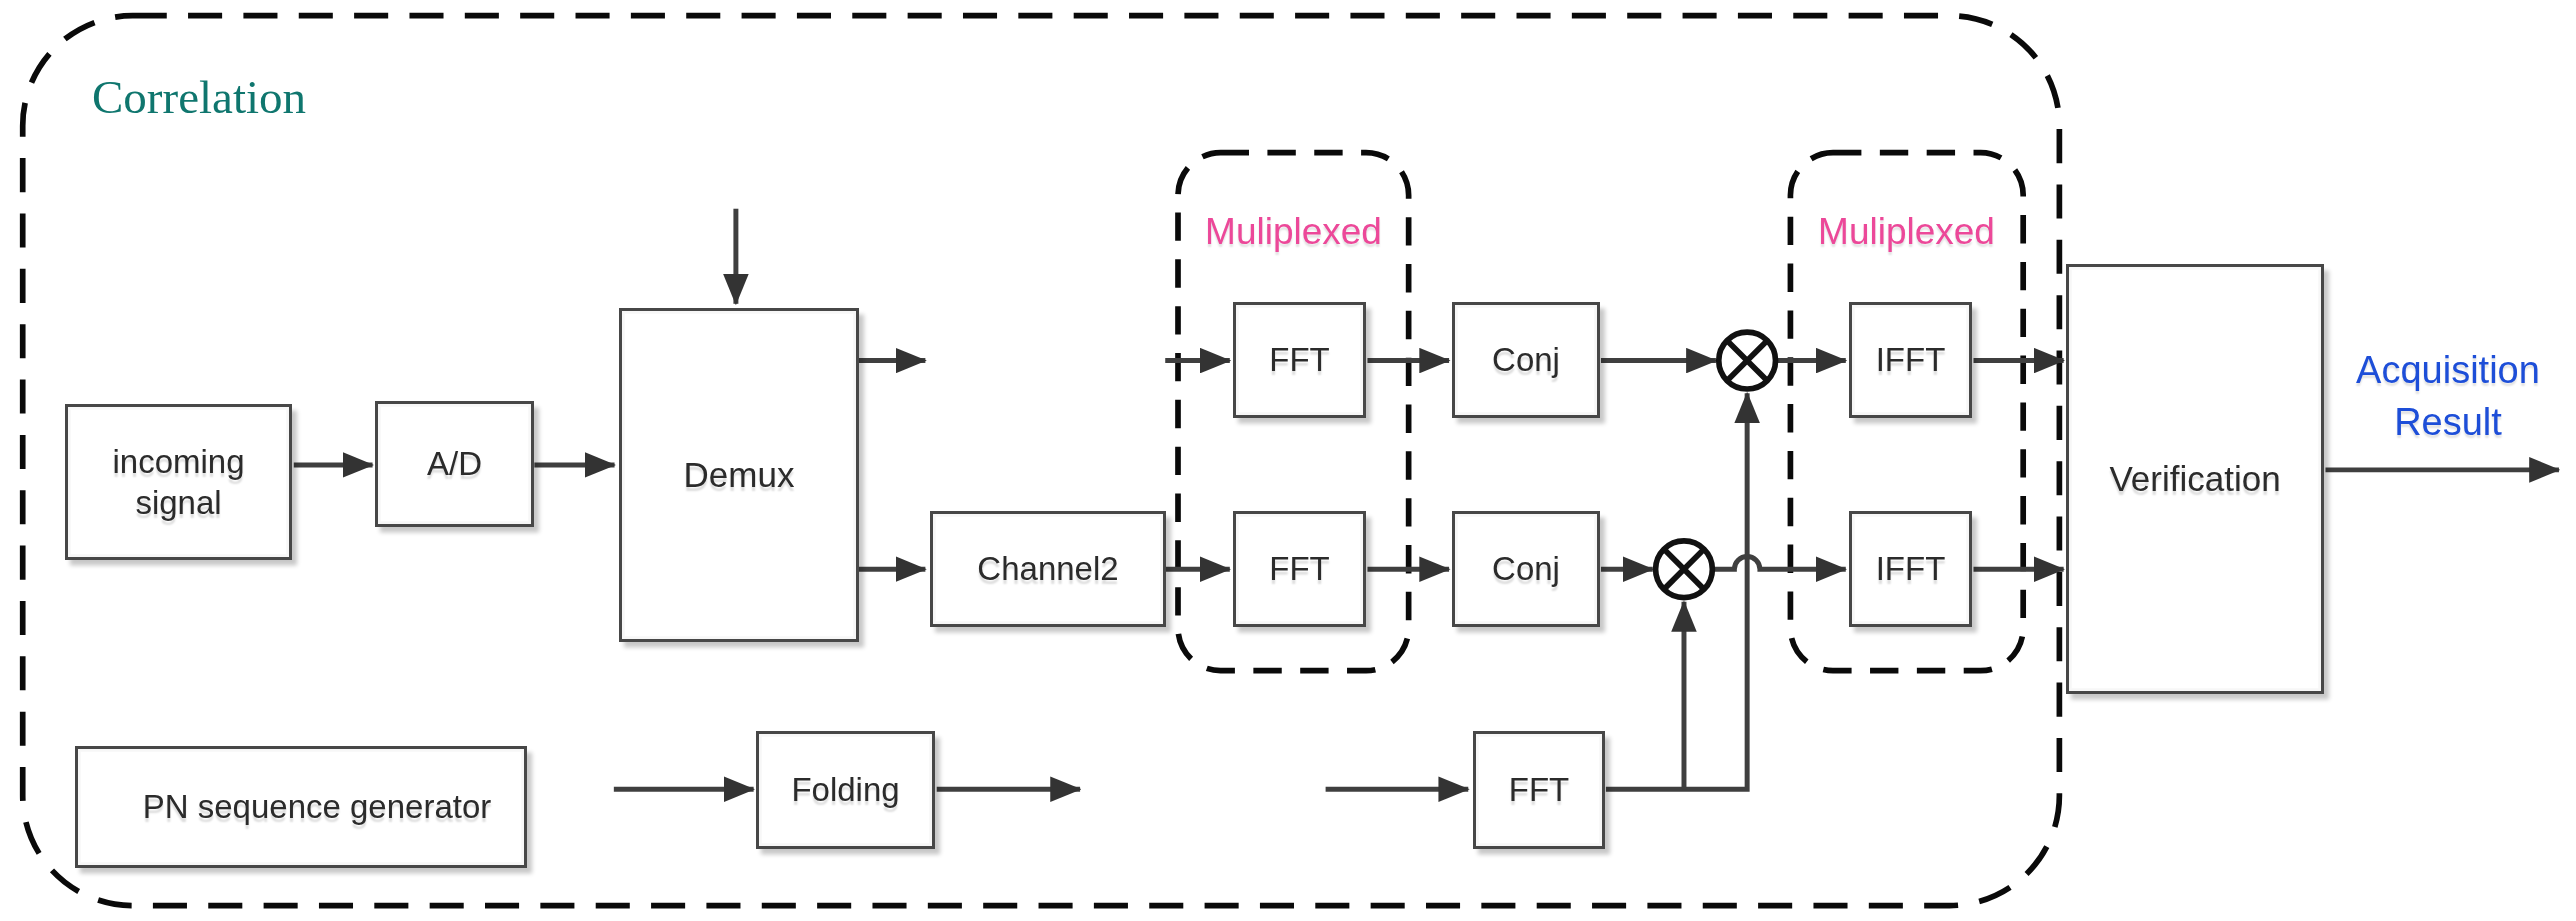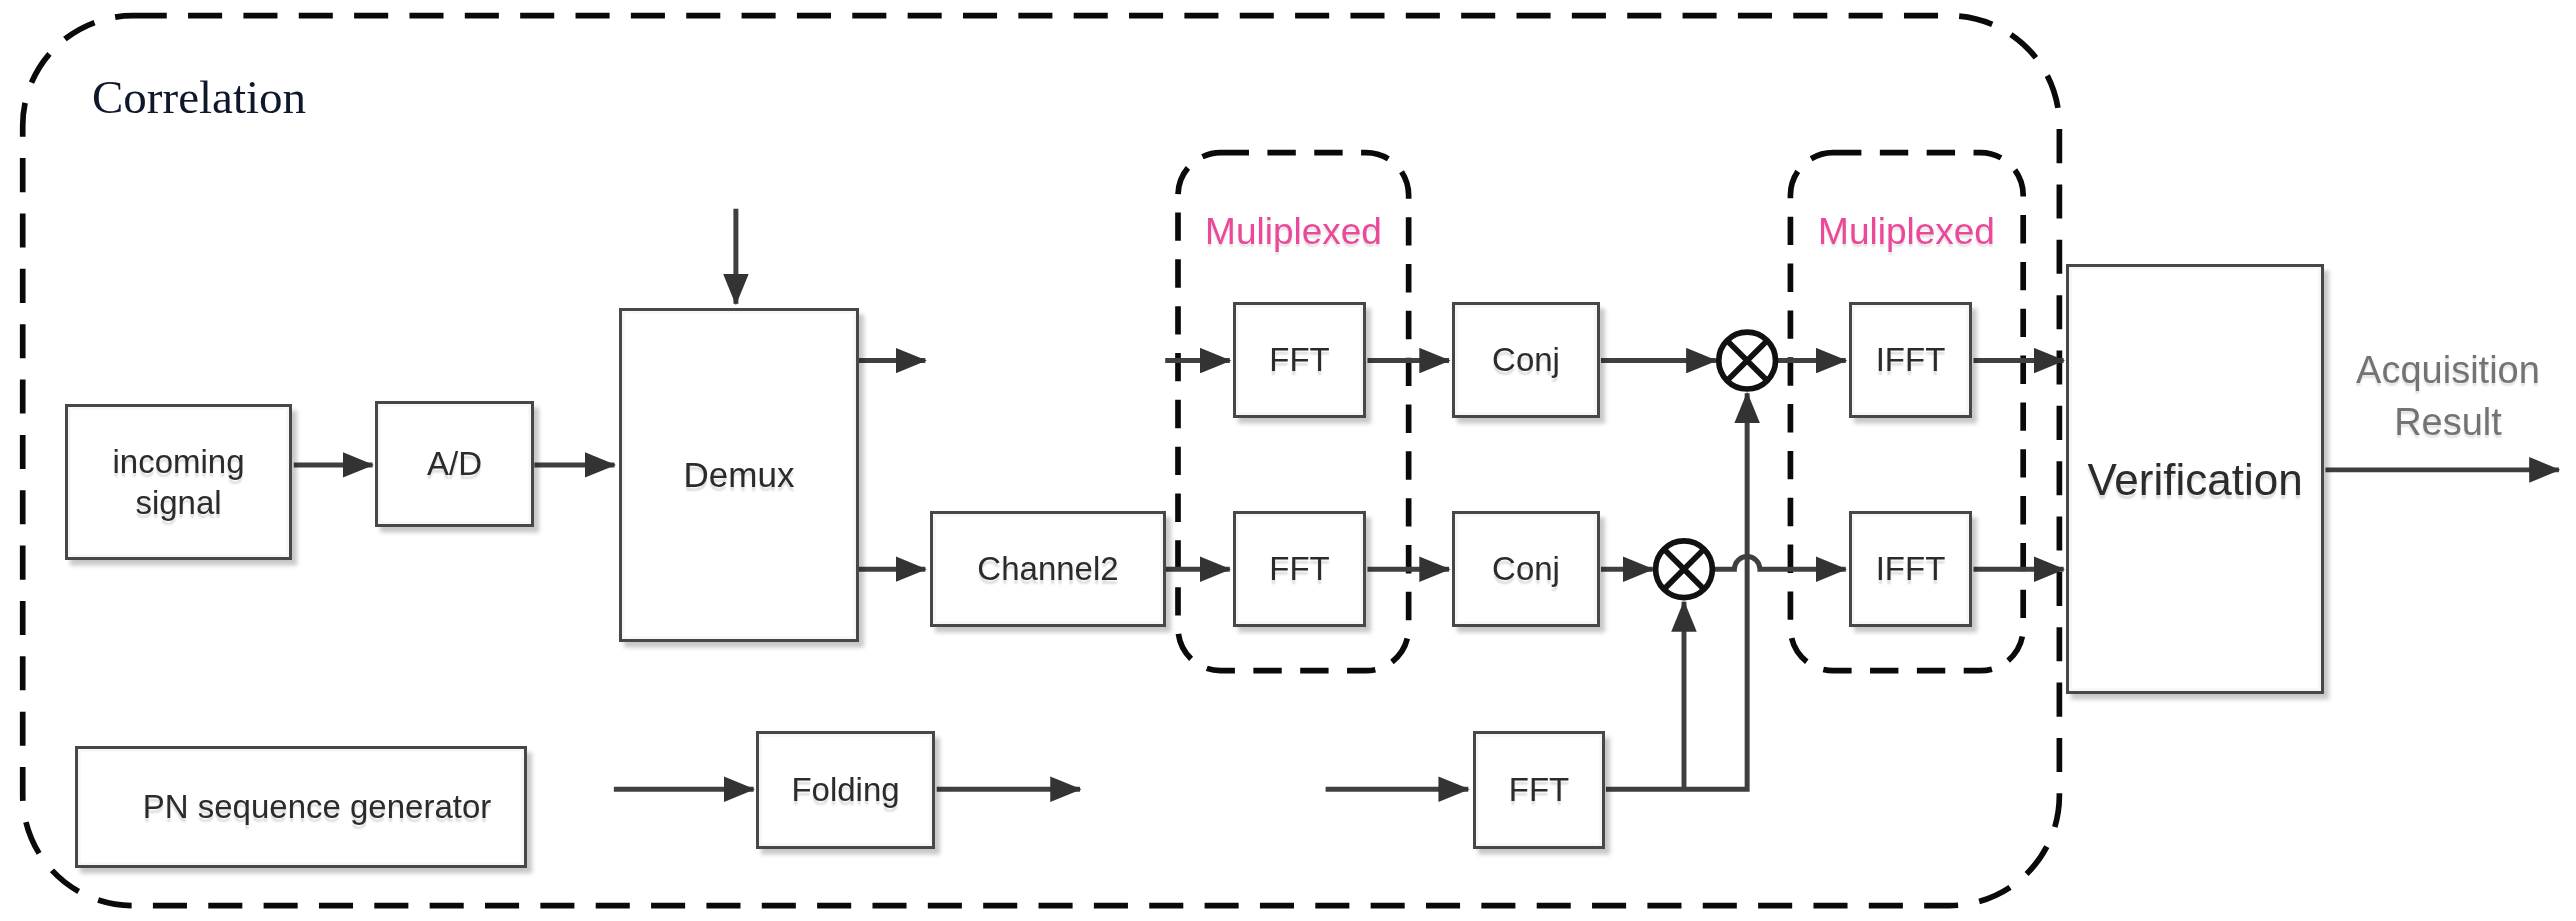--- a/index.html
+++ b/index.html
@@ -6,25 +6,25 @@
   .stage{position:relative;width:2576px;height:922px;background:#ffffff;overflow:hidden;
          font-family:"Liberation Sans", sans-serif;color:#2b2b2b;}
   .wires{position:absolute;left:0;top:0;}
   .box{position:absolute;background:#ffffff;border:3.5px solid #474747;
        box-shadow:5px 5.7px 4.3px rgba(0,0,0,0.22), inset 0 0 0 2.8px rgba(0,0,0,0.03);
        display:flex;align-items:center;justify-content:center;text-align:center;
        font-size:33px;line-height:1.25;white-space:pre-line;
        text-shadow:0 3.5px 2.1px rgba(0,0,0,0.14);box-sizing:border-box;}
   .freelabel{position:absolute;display:flex;align-items:center;justify-content:center;
        text-align:center;white-space:pre-line;}
-  .corr-title{font-family:"Liberation Serif", serif;font-size:47px;color:#0f172a;
+  .corr-title{font-family:"Liberation Serif", serif;font-size:47px;color:#0f766e;
        justify-content:flex-start;text-align:left;}
   .group-label{font-size:37px;color:#ec4899;text-shadow:0 2.8px 2.1px rgba(0,0,0,0.12);}
-  .out-label{font-size:38px;color:#737373;line-height:1.38;text-shadow:0 2.8px 2.1px rgba(0,0,0,0.12);}
-  .verif{font-size:44px;}
+  .out-label{font-size:38px;color:#1d4ed8;line-height:1.38;text-shadow:0 2.8px 2.1px rgba(0,0,0,0.12);}
+  .verif{font-size:35px;}
   .demux{font-size:35px;}
 </style>
 </head>
 <body>
 
 <div class="stage">
 
   <svg class="wires" width="2576" height="922" viewBox="0 0 3630 1299">
     <defs>
       <marker id="ah" markerUnits="userSpaceOnUse" markerWidth="44" markerHeight="36" viewBox="0 0 44 36" refX="42" refY="18" orient="auto">

